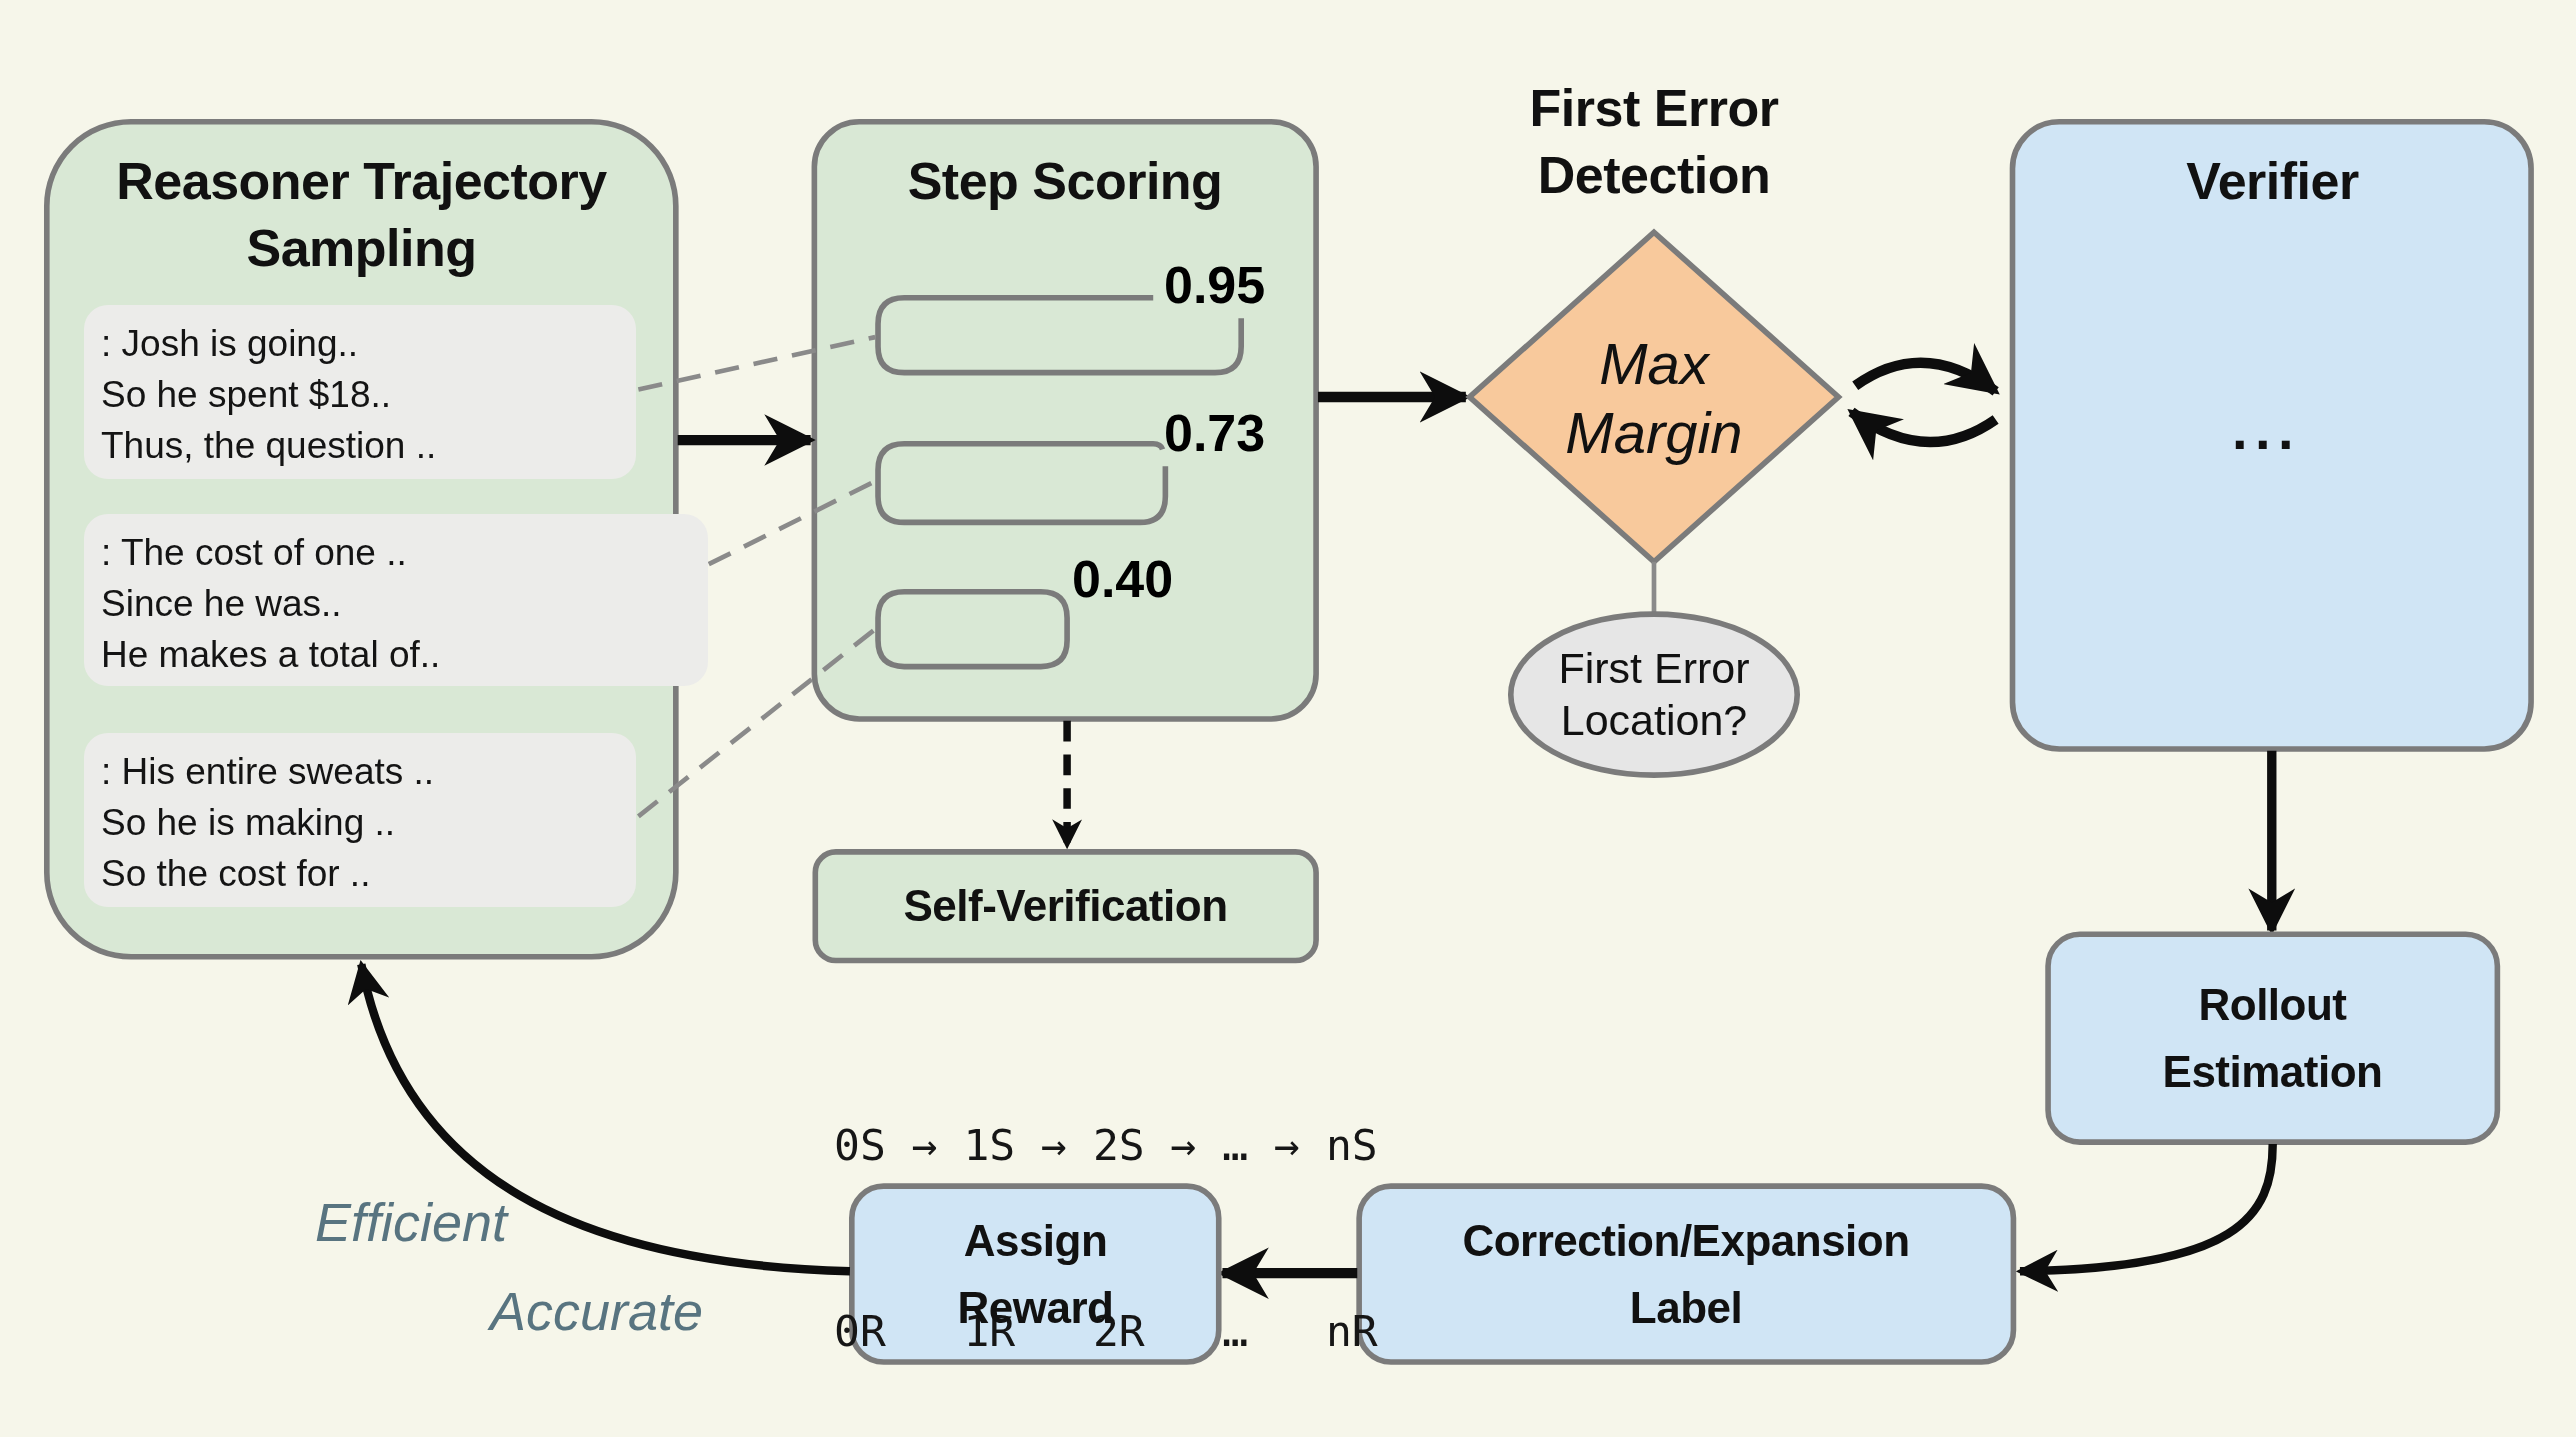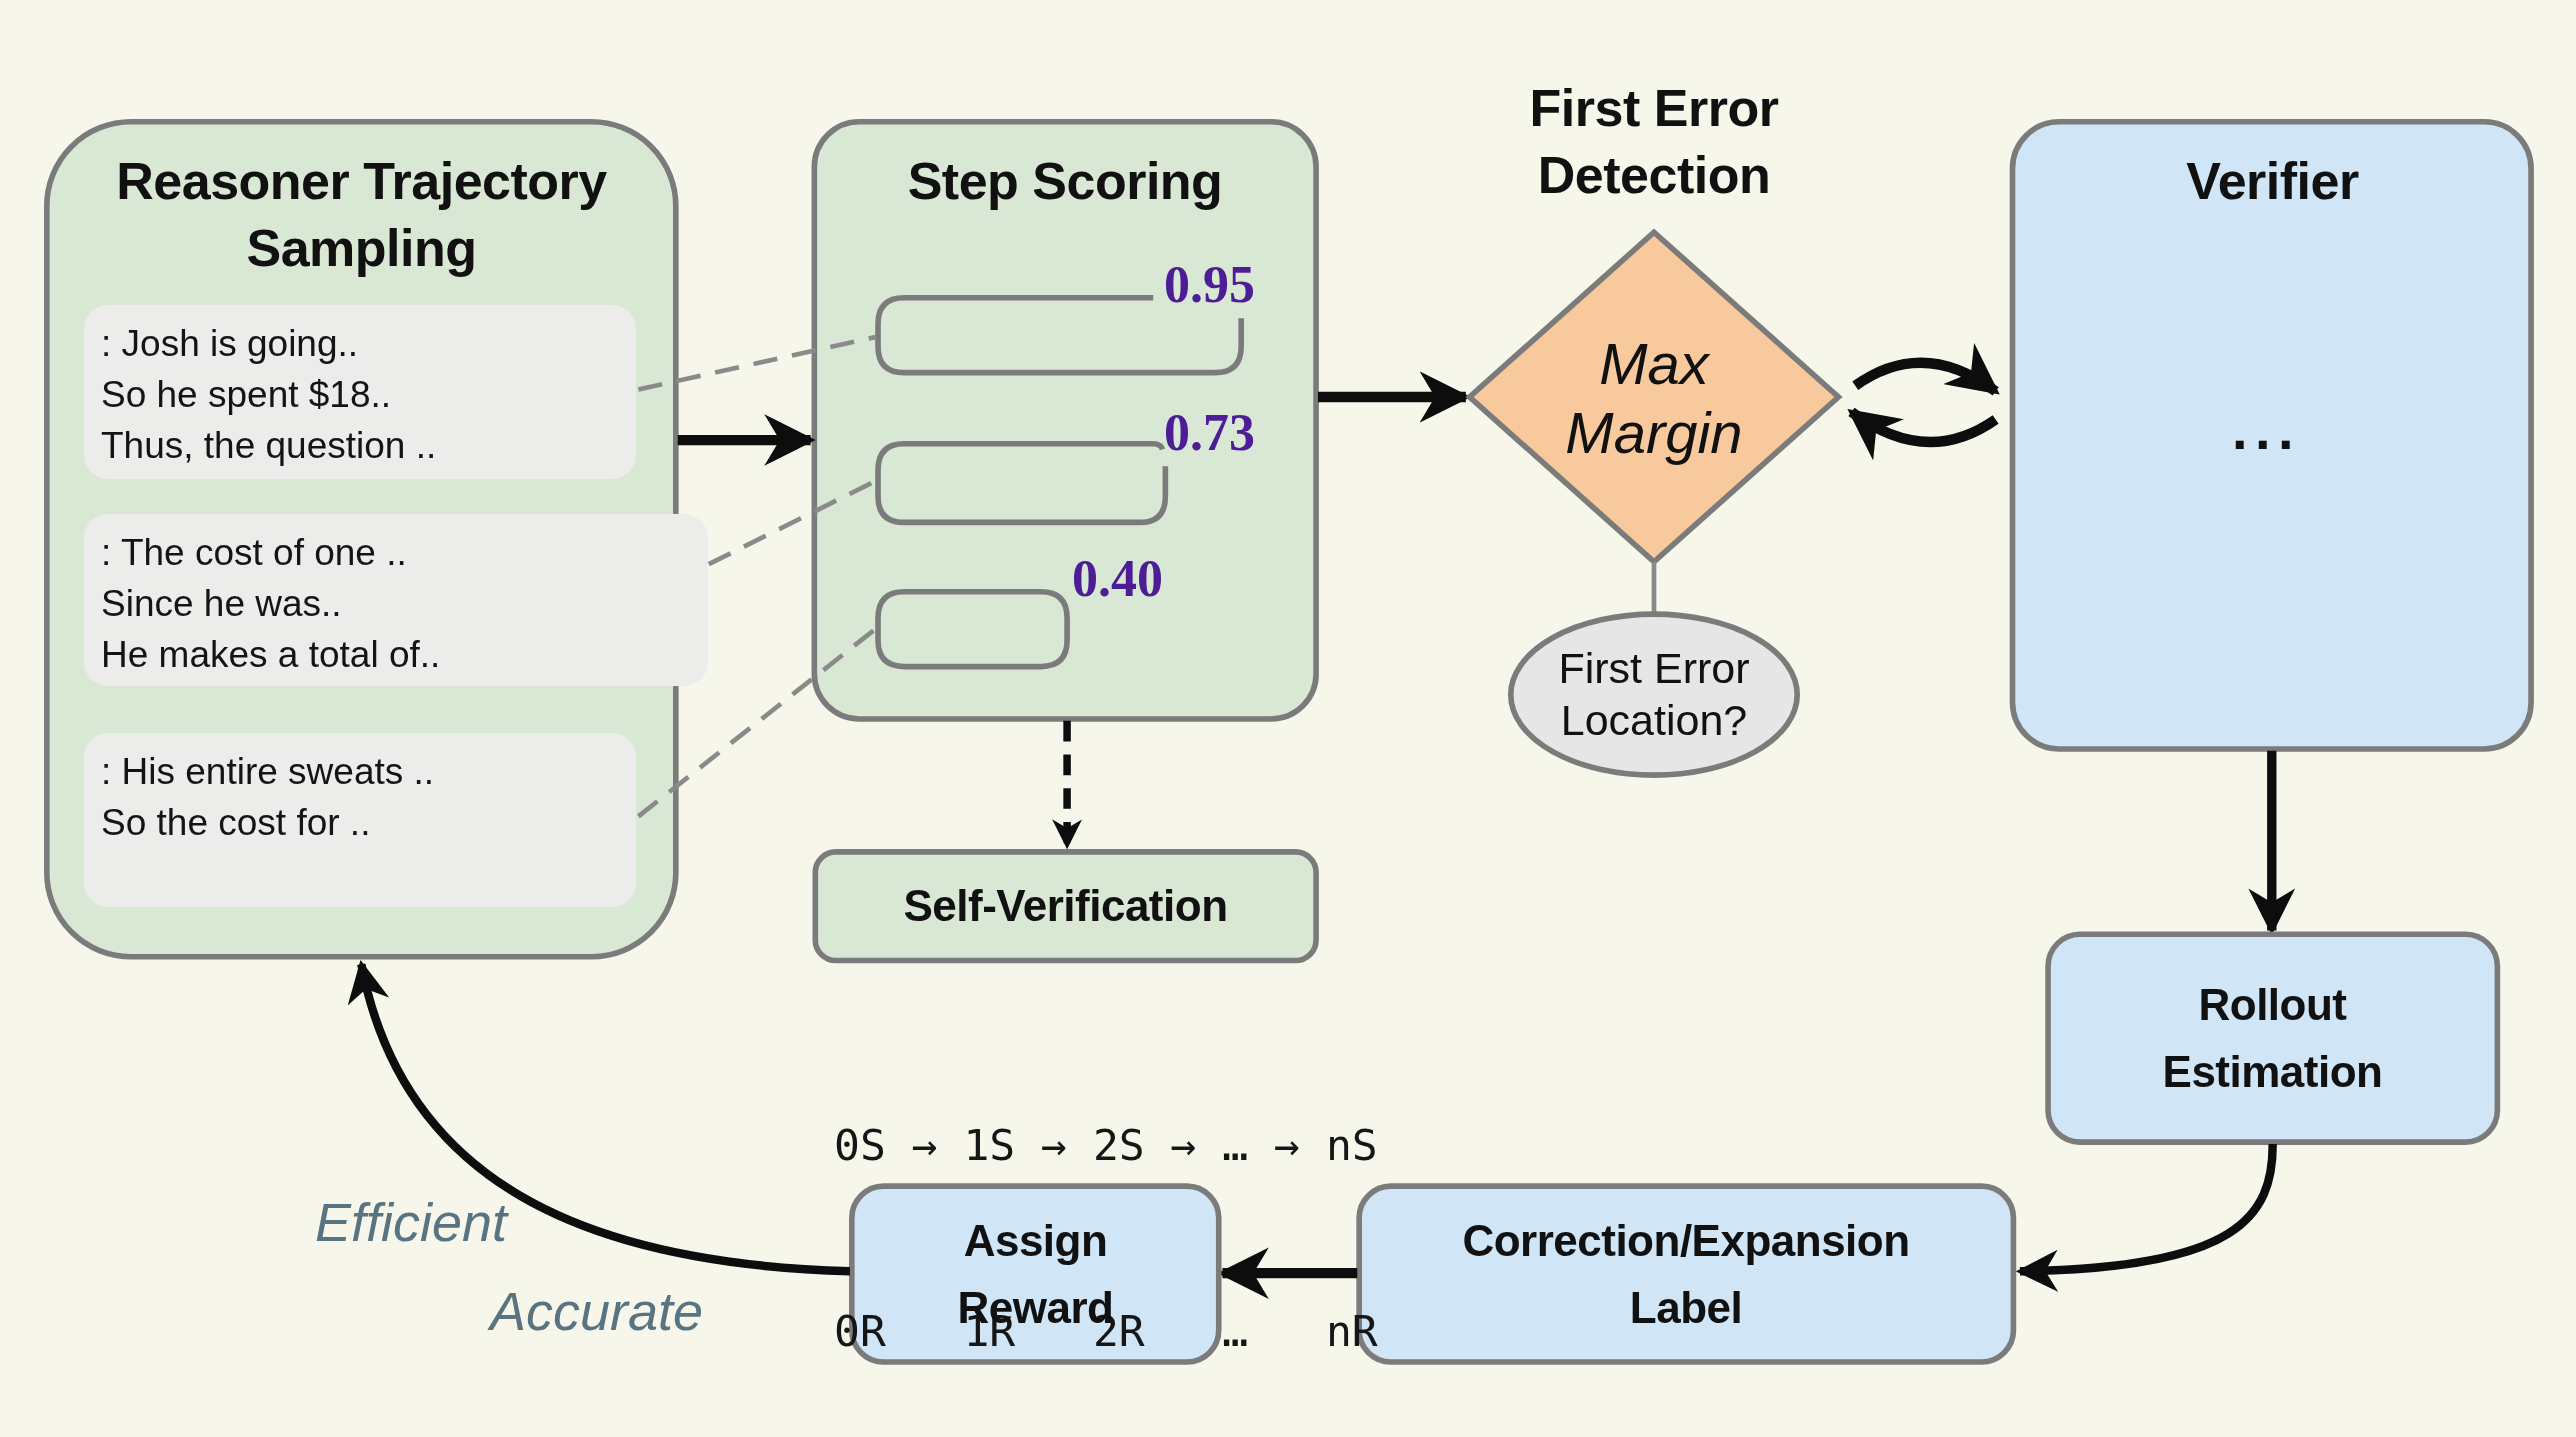--- a/index.html
+++ b/index.html
@@ -3,22 +3,22 @@
 <meta charset="utf-8">
 <style>
   html, body { margin:0; padding:0; }
   body { width:2576px; height:1438px; background:#f6f6ea; position:relative; overflow:hidden;
          font-family:"Liberation Sans", "DejaVu Sans", sans-serif; }
   #diagram { position:absolute; left:0; top:0; width:2576px; height:1438px; }
   .lbl { position:absolute; color:#111; font-weight:bold; text-align:center; white-space:nowrap;
          font-family:"Liberation Sans", "DejaVu Sans", sans-serif; }
   .title { font-size:52px; line-height:67px; letter-spacing:-0.5px; }
   .box-title { font-size:44px; line-height:67px; letter-spacing:-0.5px; }
-  .score { font-size:52px; font-weight:bold; position:absolute; color:#4c1d95;
-           font-family:Liberation Serif, serif; }
+  .score { font-size:52px; font-weight:bold; position:absolute; color:#000000;
+           font-family:Liberation Sans, sans-serif; }
   .card { position:absolute; background:#ececea; border-radius:24px; box-sizing:border-box;
           padding:13px 0 0 17px; }
   .card-line { font-family:Liberation Sans, sans-serif; font-size:37px;
                line-height:51px; color:#141414; white-space:pre; display:block; }
   .italic-lbl { position:absolute; font-style:italic; font-size:58px; color:#111; text-align:center;
                 line-height:69px; font-family:"Liberation Sans", "DejaVu Sans", sans-serif; }
   .ellipse-lbl { position:absolute; font-size:43px; line-height:52px; color:#111; text-align:center;
                  font-family:"Liberation Sans", "DejaVu Sans", sans-serif; }
   .dots { position:absolute; font-size:56px; font-weight:bold; color:#111; letter-spacing:7.5px; }
   .notation { position:absolute; font-family:"DejaVu Sans Mono", "Liberation Mono", monospace;
@@ -95,20 +95,21 @@
   <span class="card-line">So he spent $18..</span>
   <span class="card-line">Thus, the question ..</span>
 </div>
 <div class="card" style="left:84px; top:514px; width:624px; height:172px;">
   <span class="card-line">: The cost of one ..</span>
   <span class="card-line">Since he was..</span>
   <span class="card-line">He makes a total of..</span>
 </div>
 <div class="card" style="left:84px; top:733px; width:552px; height:174px;">
   <span class="card-line">: His entire sweats ..</span>
+  <span class="card-line">So he is making ..</span>
   <span class="card-line">So the cost for ..</span>
 </div>
 
 <div class="lbl title" style="left:814px; top:148px; width:502px;">Step Scoring</div>
 <div class="score" style="left:1164px; top:255px;">0.95</div>
 <div class="score" style="left:1164px; top:403px;">0.73</div>
 <div class="score" style="left:1072px; top:549px;">0.40</div>
 
 <div class="lbl box-title" style="left:815px; top:872px; width:501px;">Self-Verification</div>
 <div class="notation" style="left:798px; top:990px;margin-left:36px;">

